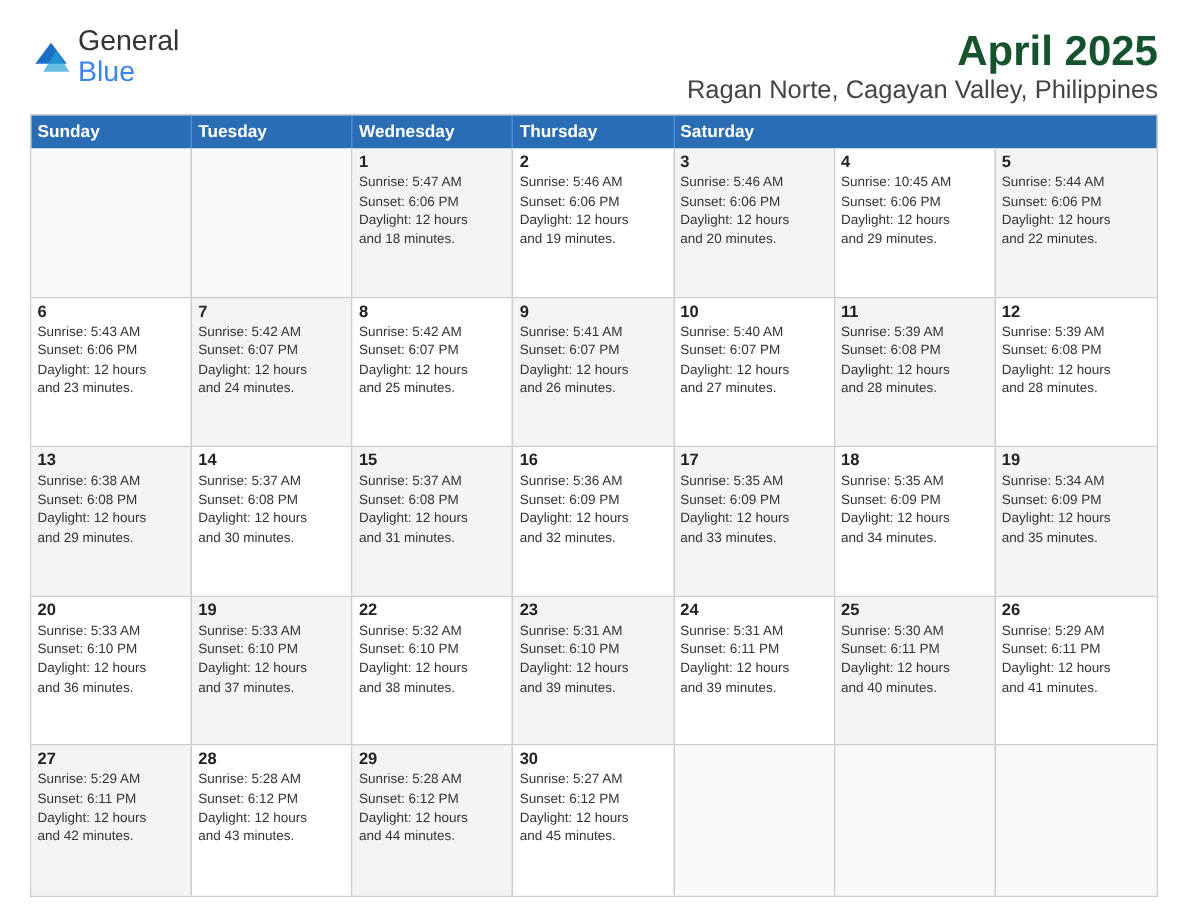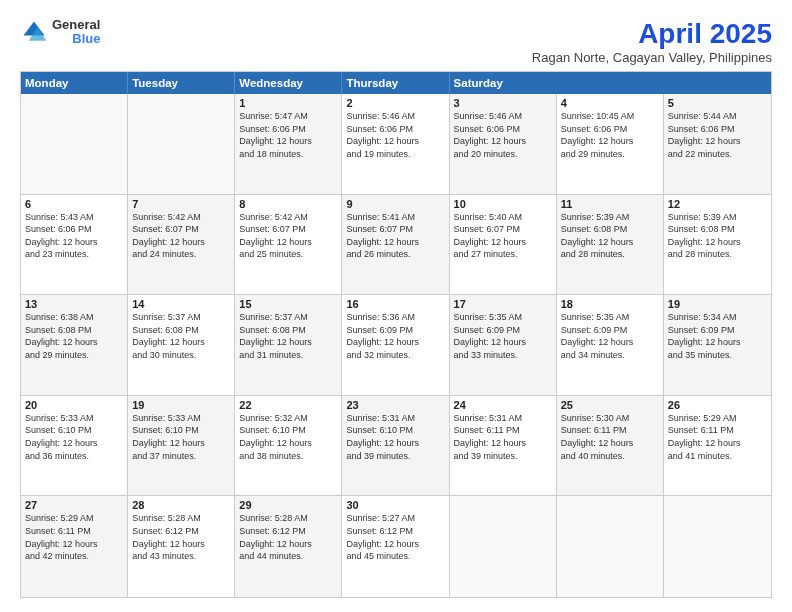--- a/index.html
+++ b/index.html
@@ -24,41 +24,40 @@
       margin-bottom: 6px;
     }
     .logo {
       display: flex;
       align-items: center;
       gap: 4px;
     }
     .logo-text {
       display: flex;
       flex-direction: column;
-      font-size: 13px;
-      font-weight: bold;
+      font-size: 19px;
+      font-weight: normal;
       line-height: 1.1;
-      align-items: flex-end;
     }
     .logo-text .general { color: #333; }
     .logo-text .blue { color: #3b82f6; }
     .logo-icon {
       width: 28px;
       height: 28px;
     }
     .title-block {
       text-align: right;
     }
     .title-block .month-year {
       font-size: 28px;
       font-weight: bold;
-      color: #1d4ed8;
+      color: #14532d;
     }
     .title-block .location {
-      font-size: 13px;
+      font-size: 17px;
       color: #444;
     }
     .calendar {
       flex: 1;
       display: flex;
       flex-direction: column;
       border: 1px solid #ccc;
     }
     .cal-header {
       display: grid;
@@ -124,21 +123,21 @@
       </div>
     </div>
     <div class="title-block">
       <div class="month-year">April 2025</div>
       <div class="location">Ragan Norte, Cagayan Valley, Philippines</div>
     </div>
   </div>
 
   <div class="calendar">
     <div class="cal-header" id="cal-header">
-        <div class="cal-header-cell">Monday</div>
+        <div class="cal-header-cell">Sunday</div>
         <div class="cal-header-cell">Tuesday</div>
         <div class="cal-header-cell">Wednesday</div>
         <div class="cal-header-cell">Thursday</div>
         <div class="cal-header-cell">Saturday</div>
       </div>
     <div class="cal-body" id="cal-body">
         <div class="cal-week">
           <div class="cal-cell empty"></div>
           <div class="cal-cell empty"></div>
           <div class="cal-cell alt">

